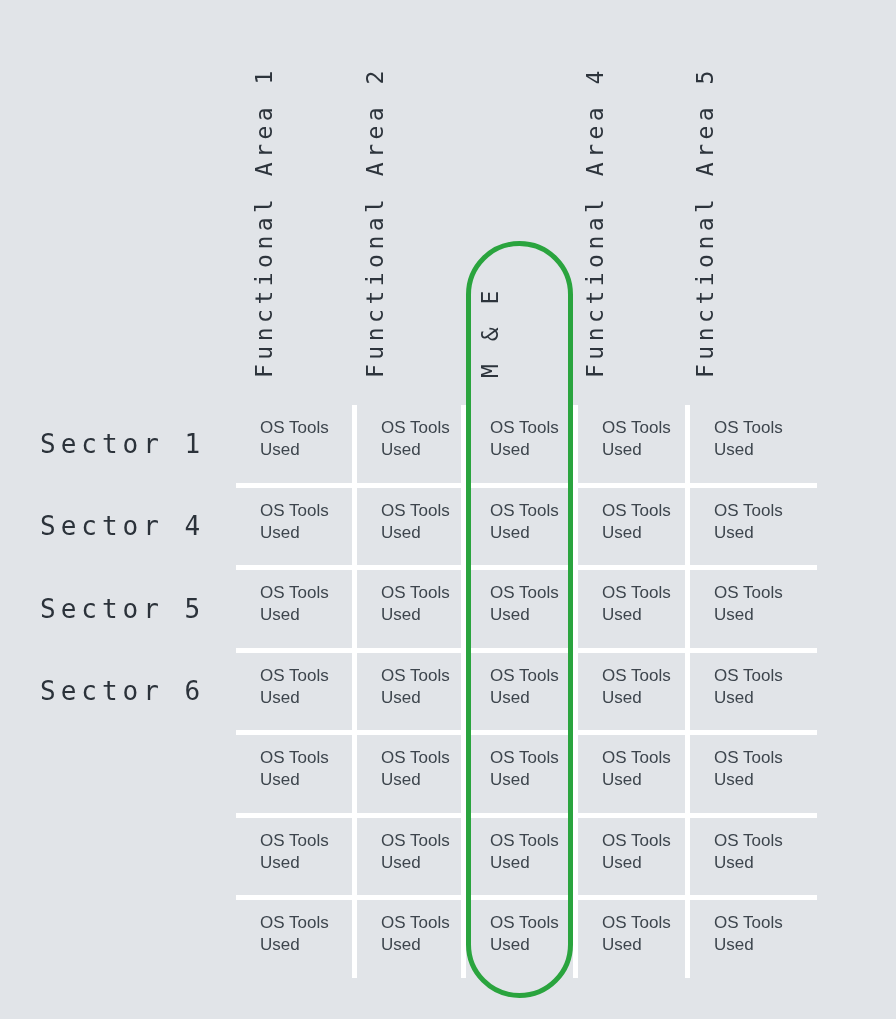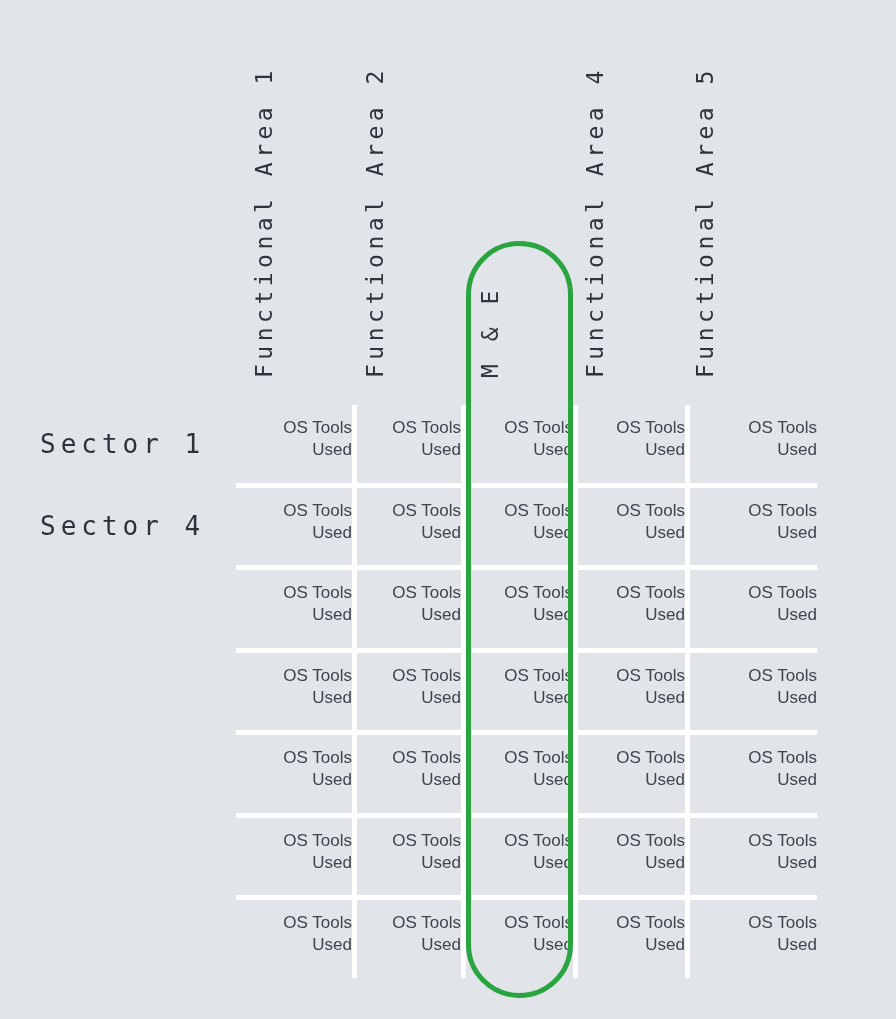--- a/index.html
+++ b/index.html
@@ -58,21 +58,20 @@
     grid-template-rows: repeat(7, 77.5px);
     gap: 5px;
   }
   .cell {
     background: #e1e4e8;
     padding: 12px 0 0 24px;
     box-sizing: border-box;
     font-size: 17px;
     line-height: 1.3;
     color: #3d454d;
-    text-align: right;
   }
 
   
   .pill {
     position: absolute;
     left: 466px;
     top: 241px;
     width: 107px;
     height: 757px;
     box-sizing: border-box;
@@ -88,20 +87,22 @@
   <div id="headers">
       <span class="vheader" style="left: 279px; top: 348px;">Functional Area 1</span>
       <span class="vheader" style="left: 390px; top: 348px;">Functional Area 2</span>
       <span class="vheader" style="left: 505px; top: 348px;">M &amp; E</span>
       <span class="vheader" style="left: 610px; top: 348px;">Functional Area 4</span>
       <span class="vheader" style="left: 720px; top: 348px;">Functional Area 5</span>
     </div>
   <div class="rowlabels" id="rowlabels">
       <div class="rowlabel">Sector 1</div>
       <div class="rowlabel">Sector 4</div>
+      <div class="rowlabel">Sector 5</div>
+      <div class="rowlabel">Sector 6</div>
     </div>
   <div class="grid" id="grid">
       <div class="cell">OS Tools Used</div>
       <div class="cell">OS Tools Used</div>
       <div class="cell">OS Tools Used</div>
       <div class="cell">OS Tools Used</div>
       <div class="cell">OS Tools Used</div>
       <div class="cell">OS Tools Used</div>
       <div class="cell">OS Tools Used</div>
       <div class="cell">OS Tools Used</div>

